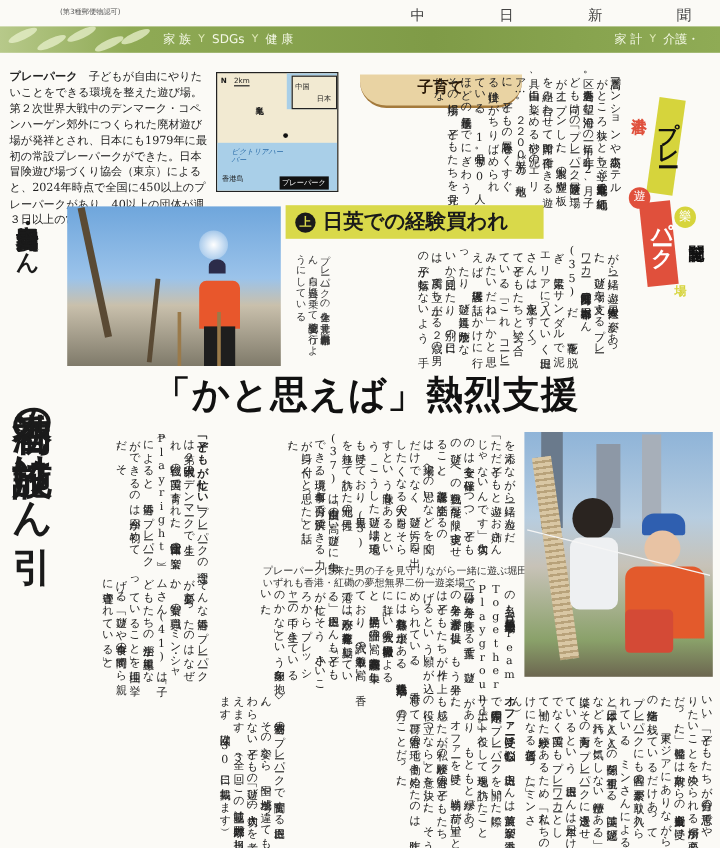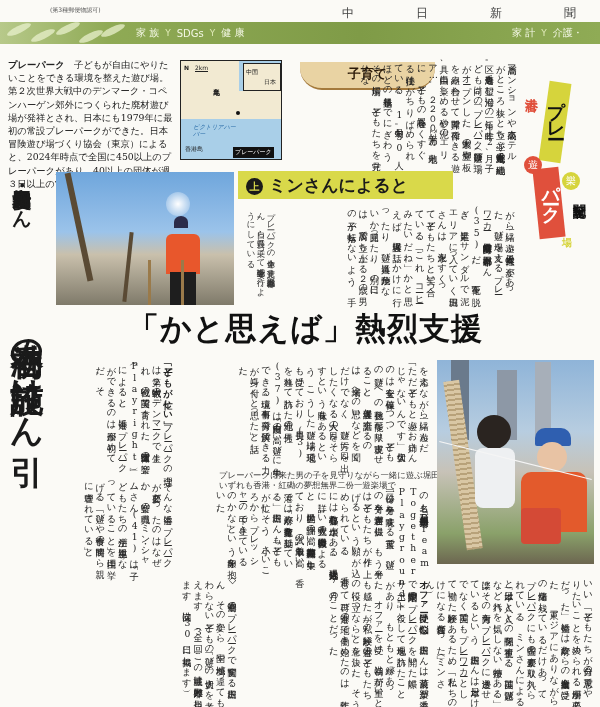--- a/index.html
+++ b/index.html
@@ -98,21 +98,21 @@
   <div class="abs" style="left:20px;top:0;width:6px;height:110px;background:#5a4a34;transform:rotate(-12deg);"></div>
   <div class="abs" style="left:70px;top:60px;width:4px;height:70px;background:#5a4a34;transform:rotate(6deg);"></div>
   <div class="abs" style="left:118px;top:44px;width:14px;height:12px;border-radius:50% 50% 0 0;background:#2c2c4a;"></div>
   <div class="abs" style="left:110px;top:62px;width:34px;height:40px;background:#e8572c;border-radius:6px 6px 0 0;"></div>
   <div class="abs" style="left:114px;top:100px;width:26px;height:33px;background:#1e1e1e;"></div>
   <div class="abs" style="left:92px;top:88px;width:30px;height:45px;border-left:3px solid #9a7a4a;border-right:3px solid #9a7a4a;"></div>
 </div>
 <div class="abs vt caption" style="left:238px;top:206px;height:94px;width:38px;">プレーパークの全体を見渡す堀田奈都希さん。自ら遊具に乗って安全確認を行うようにしている</div>
 
 <div class="abs subhead-bar">
-  <span class="circ">上</span><span>ミンさんによると</span>
+  <span class="circ">上</span><span>日英での経験買われ</span>
 </div>
 
 <div class="abs vt body" style="left:284px;top:204px;height:96px;width:232px;">がら一緒に遊ぶ日本人女性の姿があった。遊び場を支えるプレーワーカー、愛知県蟹江町出身の堀田奈都希さん(35)だ。　靴下を脱ぎ、素足にサンダルで泥エリアに入っていく堀田さんは、泥水をすくって子どもたちと笑い合っている。「これ、コーヒーみたいだね」。かと思えば、保護者に話しかけに行ったり、遊び道具に危険がないか見回ったり。別の日には、高所で立ち上がる２歳の男の子が転落しないよう、手</div>
 
 <div class="abs vt sidehead1">愛知出身・堀田さん</div>
 <div class="abs vt sidehead2">香港初の施設けん引</div>
 
 <div class="abs mainhead">「かと思えば」熱烈支援</div>
 
 <div class="abs vt body" style="left:62px;top:360px;height:110px;width:112px;">

